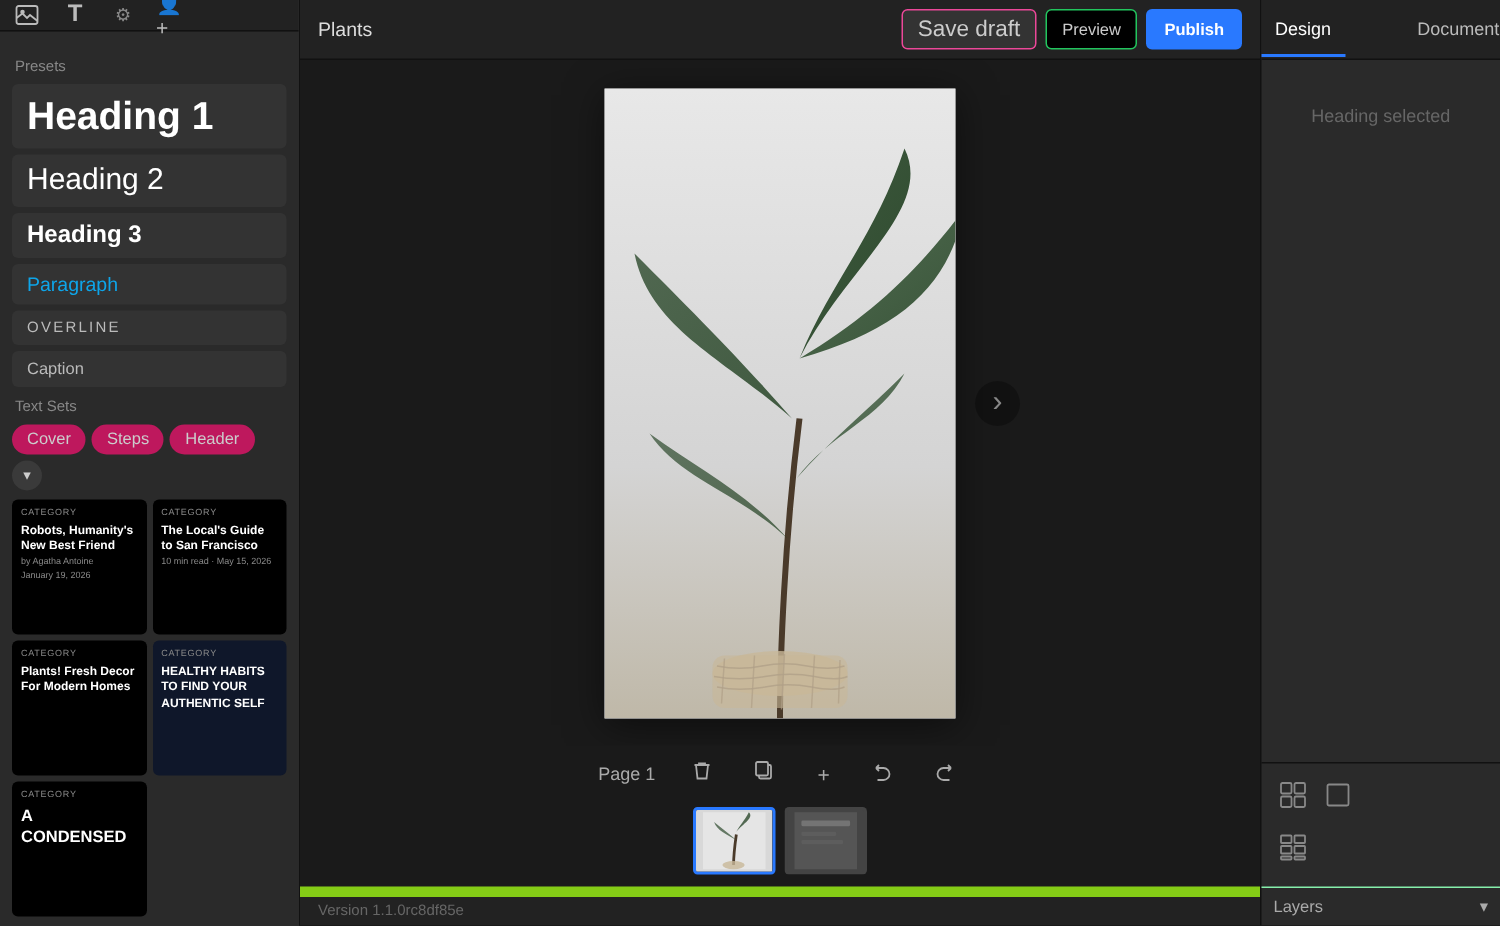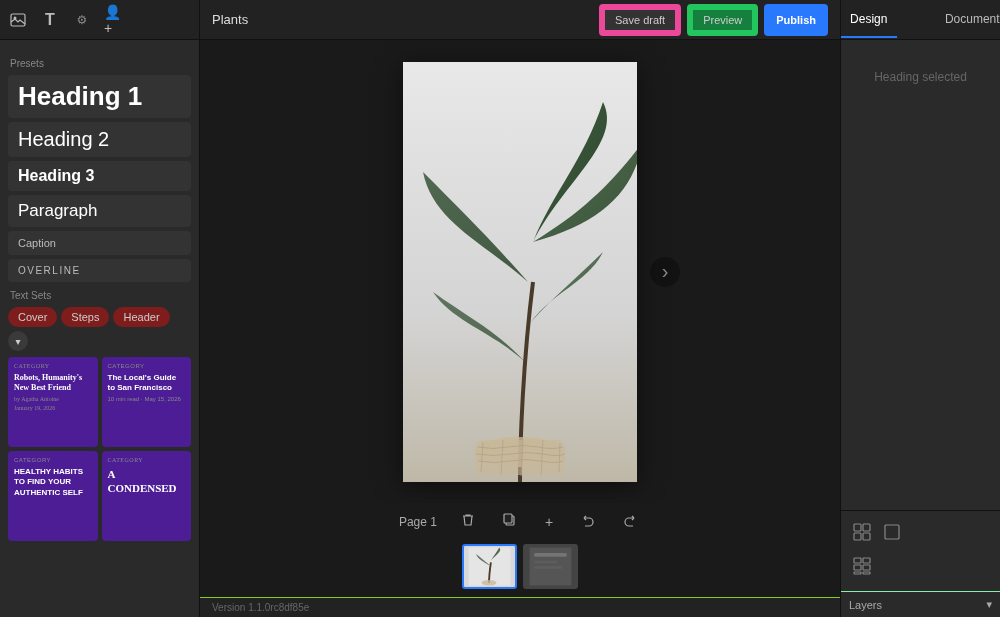--- a/index.html
+++ b/index.html
@@ -36,45 +36,45 @@
       background: #333;
       border-radius: 4px;
       padding: 6px 10px;
       margin-bottom: 4px;
       cursor: pointer;
       color: #ddd;
     }
     .preset-h1 { font-size: 26px; font-weight: 700; color: #fff; }
     .preset-h2 { font-size: 20px; font-weight: 400; color: #fff; }
     .preset-h3 { font-size: 16px; font-weight: 600; color: #fff; }
-    .preset-paragraph { font-size: 17px; color: #ffffff; }
+    .preset-paragraph { font-size: 13px; color: #0ea5e9; }
     .preset-caption { font-size: 11px; color: #bbb; }
     .preset-overline { font-size: 10px; text-transform: uppercase; letter-spacing: 1.5px; color: #bbb; }
 
     .text-sets-header { margin-top: 8px; }
     .text-set-tabs {
       display: flex; gap: 4px; margin-bottom: 6px; flex-wrap: wrap;
     }
     .text-set-tab {
-      background: #7f1d1d; border: none; color: #ccc; font-size: 11px;
+      background: #be185d; border: none; color: #ccc; font-size: 11px;
       padding: 4px 10px; border-radius: 12px; cursor: pointer;
     }
     .chevron-btn {
       background: #3a3a3a; border: none; color: #ccc; border-radius: 50%;
       width: 20px; height: 20px; cursor: pointer; display: flex; align-items: center; justify-content: center;
       font-size: 10px;
     }
     .preview-grid {
       display: grid; grid-template-columns: 1fr 1fr; gap: 4px; margin-top: 4px;
     }
     .preview-card {
       background: #222; border-radius: 4px; overflow: hidden; cursor: pointer;
       height: 90px; position: relative;
     }
-    .preview-card-dark { background: #4c1d95; font-family: Liberation Serif, serif; }
+    .preview-card-dark { background: #000000; }
     .preview-card-content {
       padding: 6px; font-size: 7px; color: #fff; line-height: 1.3;
     }
     .preview-category { color: #888; font-size: 6px; text-transform: uppercase; letter-spacing: 0.5px; }
     .preview-title { font-weight: 700; font-size: 8px; margin-top: 2px; }
     .preview-author { color: #888; font-size: 6px; margin-top: 2px; }
 
     
     #main {
       flex: 1;
@@ -88,25 +88,25 @@
       display: flex;
       align-items: center;
       justify-content: space-between;
       padding: 0 12px;
       border-bottom: 1px solid #111;
       flex-shrink: 0;
     }
     .page-title-text { color: #ddd; font-size: 13px; }
     .toolbar-buttons { display: flex; gap: 6px; }
     .btn-save-draft {
-      background: #333; border: 6px solid #ec4899; color: #ccc; font-size: 11px;
+      background: #333; border: 1px solid #ec4899; color: #ccc; font-size: 15px;
       padding: 4px 10px; border-radius: 4px; cursor: pointer;
     }
     .btn-preview {
-      background: #15803d; border: 6px solid #22c55e; color: #ccc; font-size: 11px;
+      background: #000000; border: 1px solid #22c55e; color: #ccc; font-size: 11px;
       padding: 4px 10px; border-radius: 4px; cursor: pointer;
     }
     .btn-publish {
       background: #2979ff; border: none; color: #fff; font-size: 11px;
       padding: 4px 12px; border-radius: 4px; cursor: pointer; font-weight: 600;
     }
     #canvas-area {
       flex: 1;
       display: flex;
       align-items: center;
@@ -152,21 +152,21 @@
     }
     .thumb {
       width: 55px; height: 45px; background: #333; border-radius: 3px;
       border: 2px solid transparent; cursor: pointer; overflow: hidden;
       display: flex; align-items: center; justify-content: center;
     }
     .thumb.active { border-color: #2979ff; }
     .thumb-dark { background: #444; }
     #version-bar {
       background: #222; padding: 4px 12px; font-size: 10px; color: #666;
-      border-top: 1px solid #84cc16; flex-shrink: 0;
+      border-top: 7px solid #84cc16; flex-shrink: 0;
     }
 
     
     #right-sidebar {
       width: 160px;
       background: #2a2a2a;
       display: flex;
       flex-direction: column;
       border-left: 1px solid #111;
       flex-shrink: 0;
@@ -224,22 +224,22 @@
     <span class="toolbar-icon" style="font-size:14px; color:#bbb;">👤+</span>
   </div>
 
   <div class="sidebar-content">
     <div class="section-label">Presets</div>
 
     <div class="preset-item preset-h1">Heading 1</div>
     <div class="preset-item preset-h2">Heading 2</div>
     <div class="preset-item preset-h3">Heading 3</div>
     <div class="preset-item preset-paragraph">Paragraph</div>
+    <div class="preset-item preset-overline">OVERLINE</div>
     <div class="preset-item preset-caption">Caption</div>
-    <div class="preset-item preset-overline">OVERLINE</div>
 
     <div class="section-label text-sets-header">Text Sets</div>
 
     <div class="text-set-tabs">
       <button class="text-set-tab">Cover</button>
       <button class="text-set-tab">Steps</button>
       <button class="text-set-tab">Header</button>
       <button class="chevron-btn">▾</button>
     </div>
 
@@ -247,30 +247,36 @@
 
       <div class="preview-card preview-card-dark">
         <div class="preview-card-content">
           <div class="preview-category">CATEGORY</div>
           <div class="preview-title">Robots, Humanity's New Best Friend</div>
           <div class="preview-author">by Agatha Antoine</div>
           <div class="preview-author">January 19, 2026</div>
         </div>
       </div>
 
-      <div class="preview-card" style="background:#4c1d95;">
+      <div class="preview-card" style="background:#000000;">
         <div class="preview-card-content" style="color:#fff;">
           <div class="preview-category">CATEGORY</div>
           <div class="preview-title">The Local's Guide to San Francisco</div>
           <div class="preview-author">10 min read · May 15, 2026</div>
         </div>
       </div>
 
-
-      <div class="preview-card" style="background:#4c1d95; cursor:pointer;">
+      <div class="preview-card preview-card-dark">
+        <div class="preview-card-content">
+          <div class="preview-category">CATEGORY</div>
+          <div class="preview-title">Plants! Fresh Decor For Modern Homes</div>
+        </div>
+      </div>
+
+      <div class="preview-card" style="background:#0f172a; cursor:pointer;">
         <div class="preview-card-content" style="color:#fff;">
           <div class="preview-category">CATEGORY</div>
           <div class="preview-title">HEALTHY HABITS TO FIND YOUR AUTHENTIC SELF</div>
         </div>
       </div>
 
       <div class="preview-card preview-card-dark">
         <div class="preview-card-content">
           <div class="preview-category">CATEGORY</div>
           <div class="preview-title" style="font-size:11px; font-weight:900;">A CONDENSED</div>

